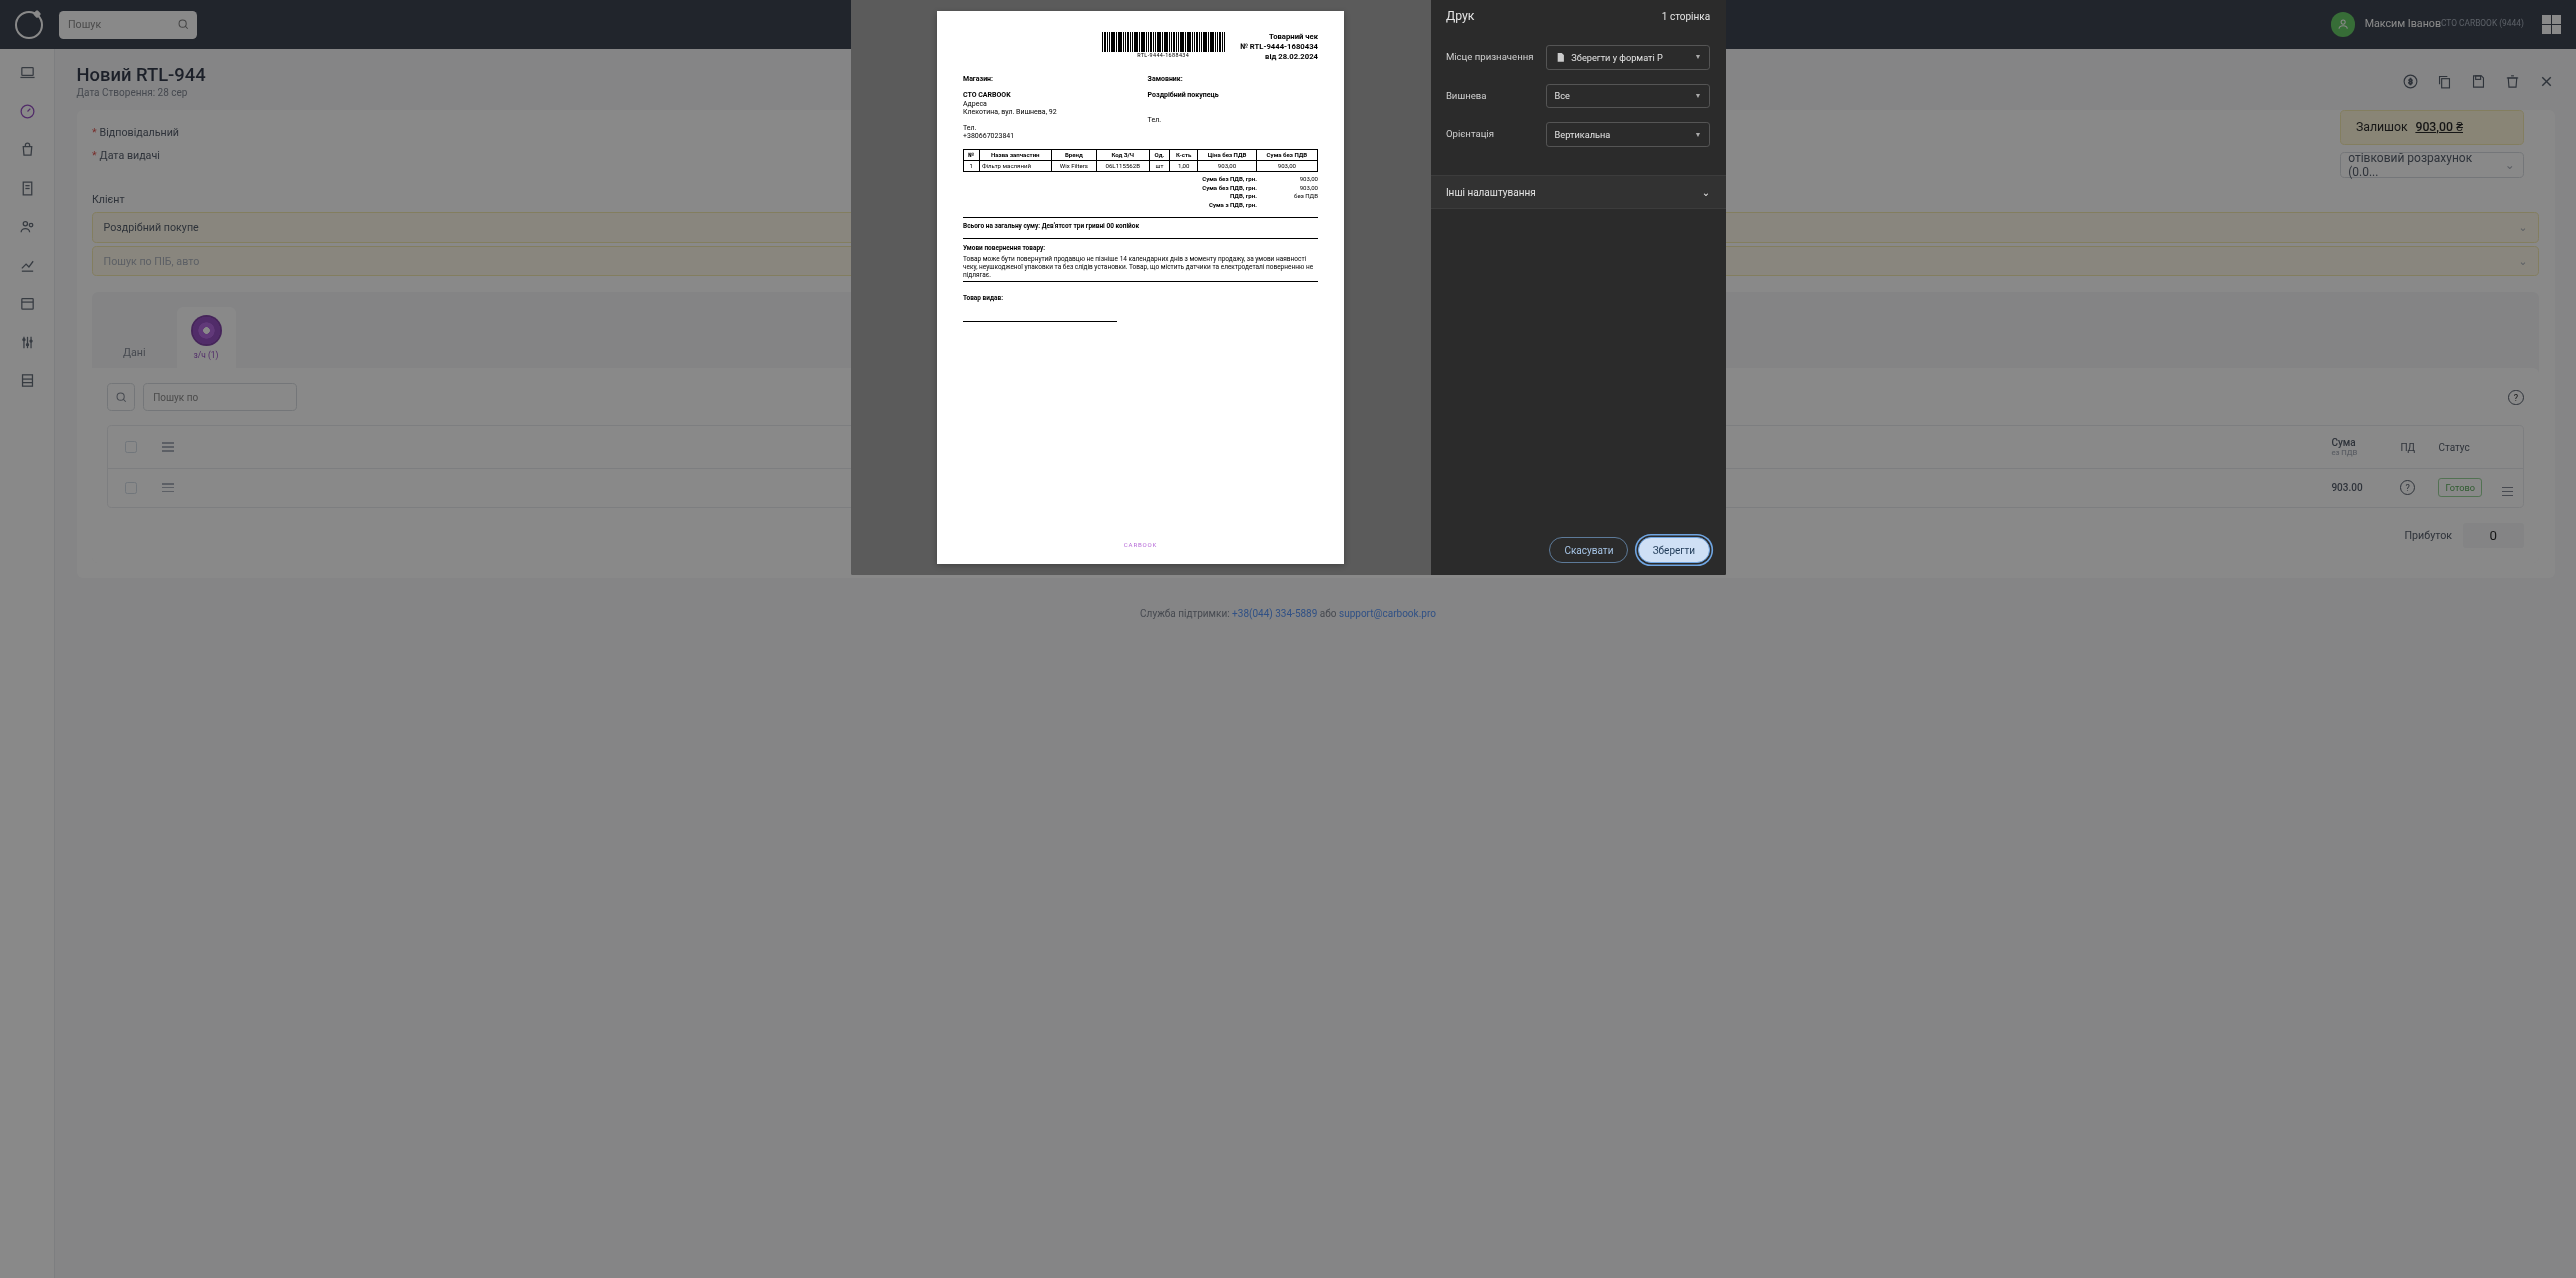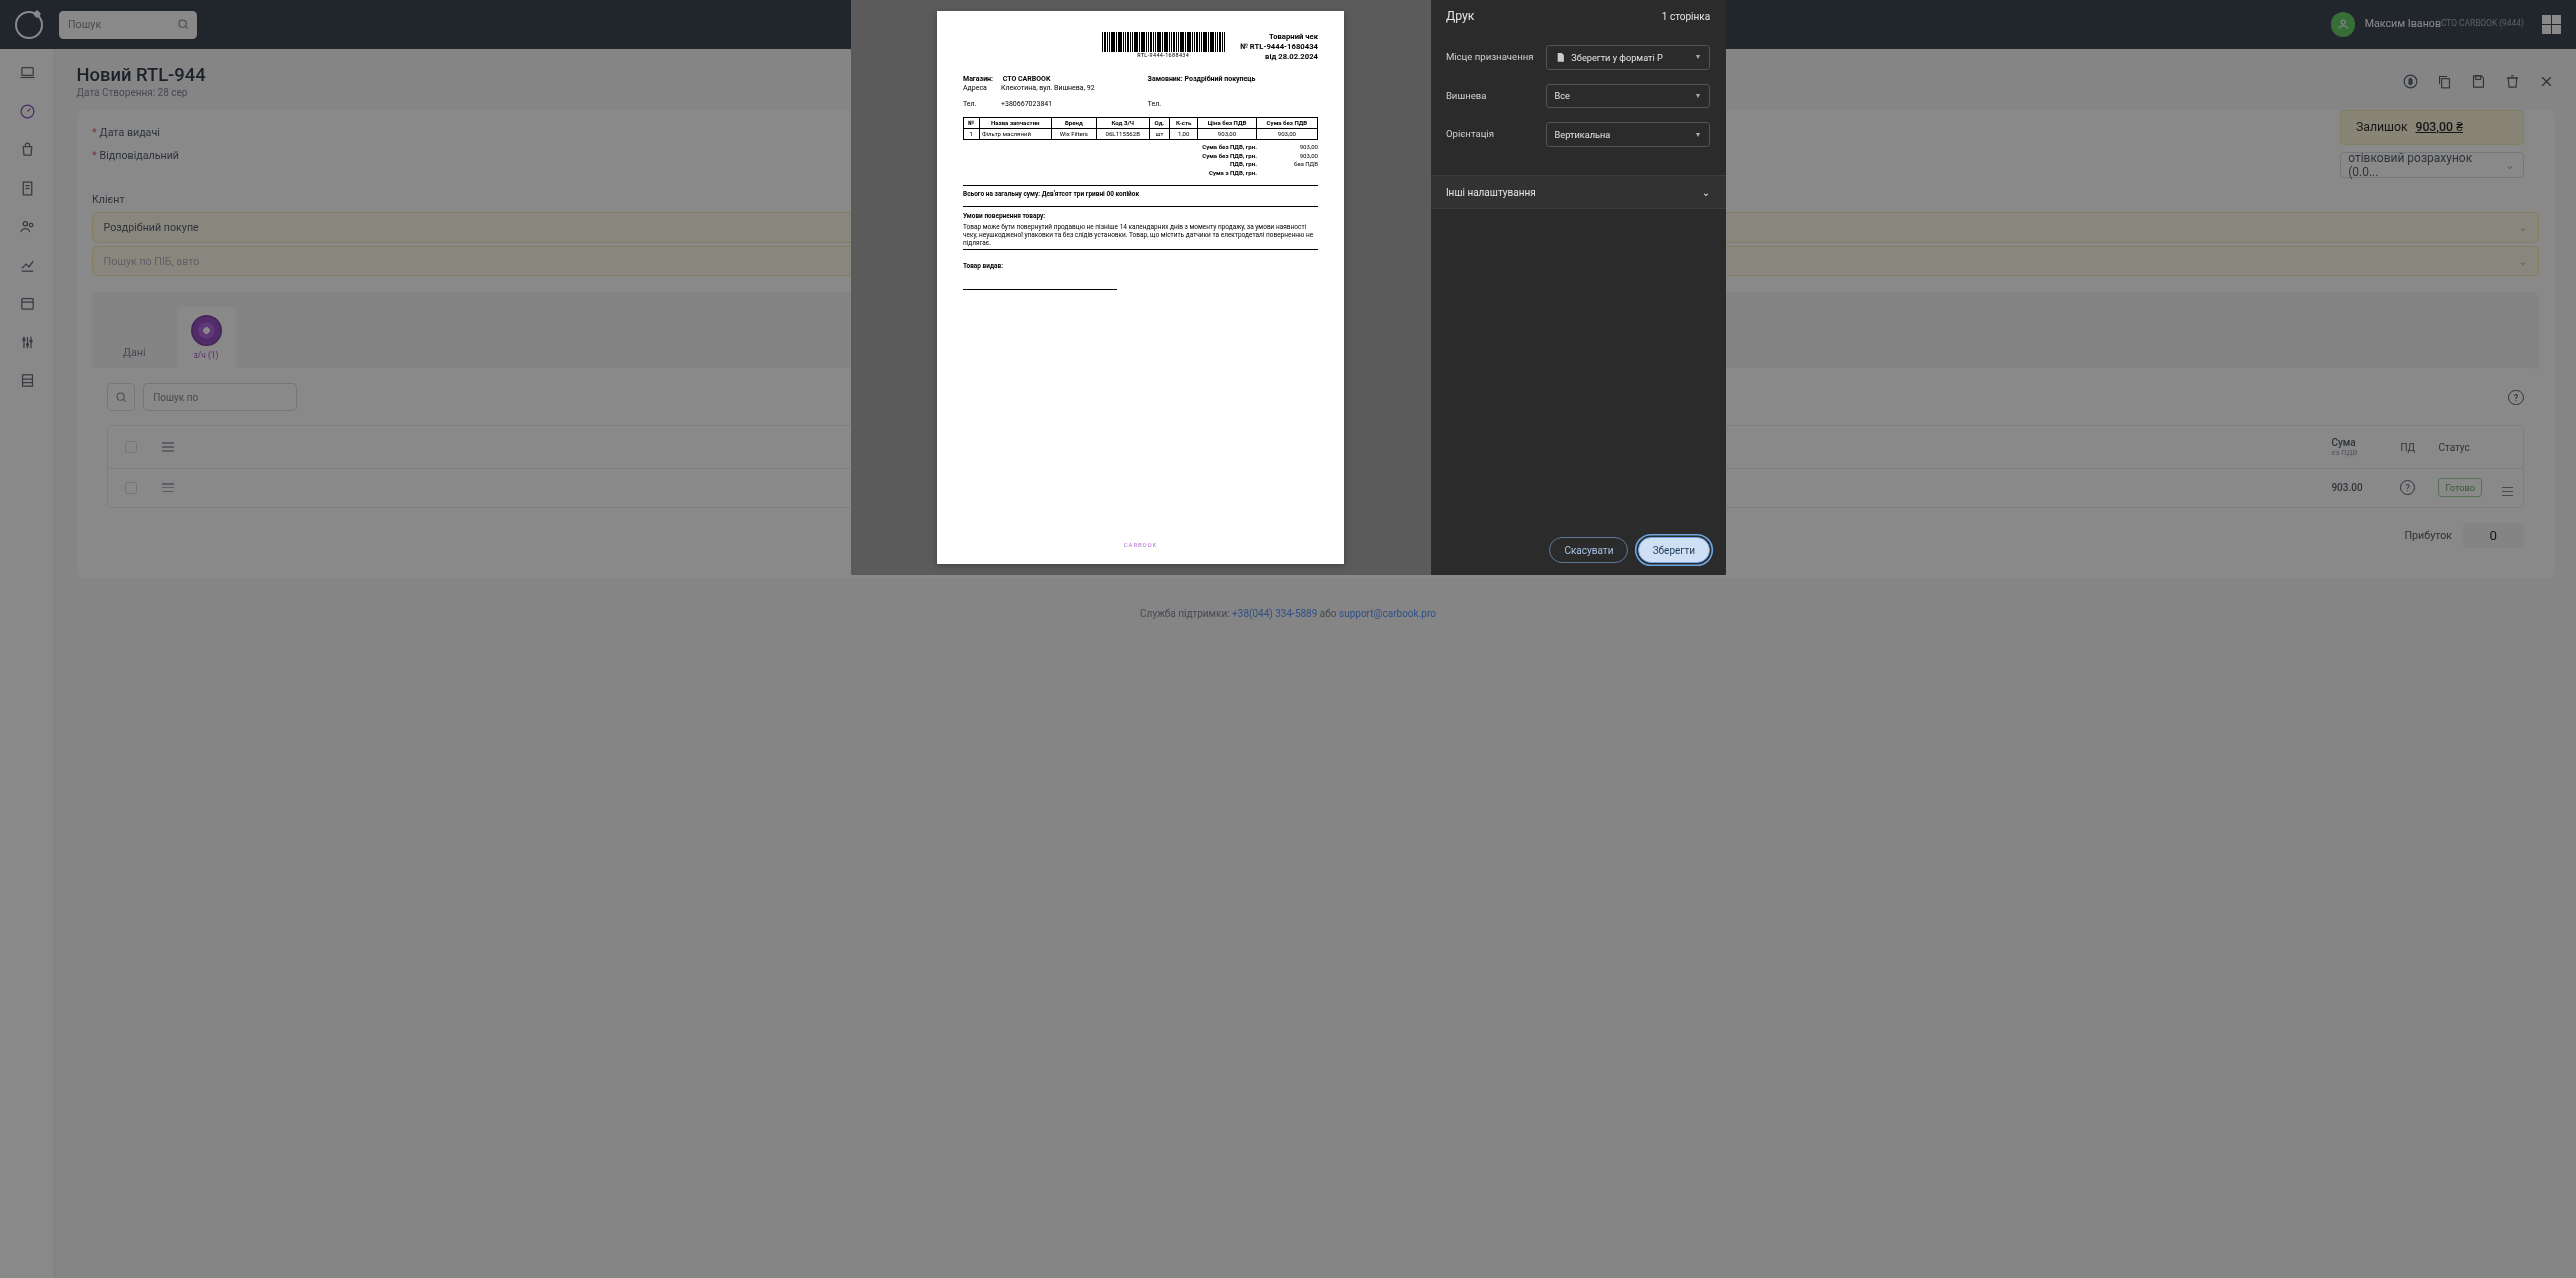--- a/index.html
+++ b/index.html
@@ -97,21 +97,21 @@
 
 .pg-head { display: flex; justify-content: flex-end; align-items: flex-start; }
 .barcode { width: 123px; }
 .barcode-bars { height: 20px; background: repeating-linear-gradient(90deg, #000 0 1.5px, #fff 1.5px 2.3px); }
 .barcode-txt { font-size: 5.4px; text-align: center; letter-spacing: 0.4px; }
 .pg-title { text-align: right; font-weight: bold; font-size: 7.7px; line-height: 1.3; }
 
 .pg-meta { display: flex; justify-content: space-between; margin-top: 12.3px; font-size: 7px; }
 .pg-meta b { font-weight: bold; }
 .meta-l, .meta-r { width: 48%; }
-.meta-row { display: flex; margin-bottom: 1.5px; }
+.meta-row { display: flex; margin-bottom: 1.5px; flex-direction: column; }
 .meta-k { width: 38px; }
 
 .pg-tbl { width: 100%; border-collapse: collapse; margin-top: 7.7px; font-size: 6.1px; }
 .pg-tbl th, .pg-tbl td { border: 0.8px solid #000; padding: 1.5px 2.3px; text-align: center; }
 .pg-tbl th { font-weight: bold; }
 .pg-tbl td.l { text-align: left; }
 
 .sum-rows { margin-top: 3.1px; font-size: 6.1px; }
 .sum-rows div { display: flex; justify-content: flex-end; gap: 23px; line-height: 1.4; }
 .sum-rows .lbl { width: 107px; text-align: right; font-weight: bold; }
@@ -249,24 +249,24 @@
         </svg>
       <svg class="action-ico" viewBox="0 0 24 24" fill="none" stroke="currentColor" stroke-width="2">
           <line x1="6" y1="6" x2="18" y2="18"></line>
           <line x1="6" y1="18" x2="18" y2="6"></line>
         </svg>
     </div>
   </div>
 
   <div class="card" style="position:relative;">
     <div class="form-row">
+      <div class="form-label"><span class="req">*</span><span>Відповідальний</span></div>
+    </div>
+    <div class="form-row">
       <div class="form-label"><span class="req">*</span><span>Дата видачі</span></div>
-    </div>
-    <div class="form-row">
-      <div class="form-label"><span class="req">*</span><span>Відповідальний</span></div>
     </div>
 
     <div class="right-block" style="top:0;">
       <div class="balance-bar">
         <span>Залишок</span>
         <span class="balance-val">903,00 ₴</span>
       </div>
       <div class="pay-sel">
         <span>отівковий розрахунок (0.0...</span>
         <span class="chev-down">⌄</span>

